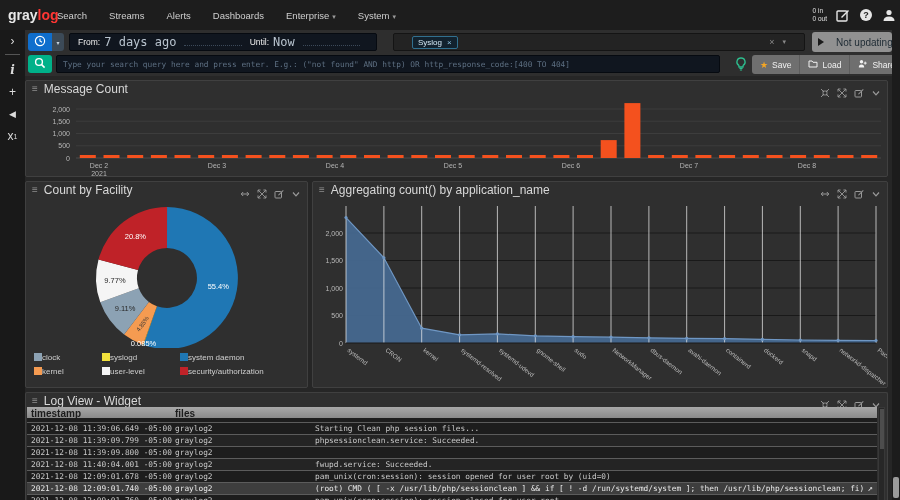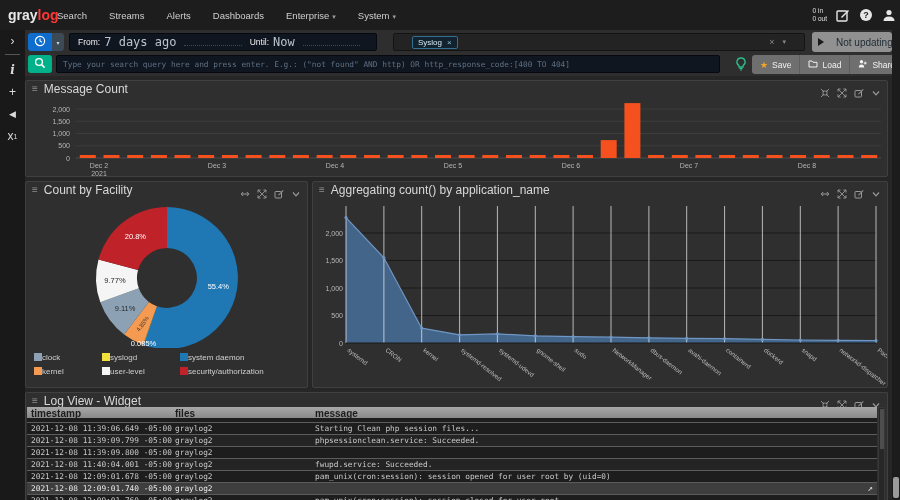--- a/index.html
+++ b/index.html
@@ -456,21 +456,20 @@
           </svg></span>
         <span class="wi"><svg viewBox="0 0 10 10">
             <path d="M2 3.5 L5 6.8 L8 3.5" stroke="#9a9a9a" fill="none" stroke-width="1.2"></path>
           </svg></span>
       </span>
   </div>
   <div class="log-table" id="log-table">
       <div class="lt-header">
         <span class="col-ts">timestamp</span>
                     <span class="col-src">files</span>
-                    <span class="col-msg">message</span>
       </div>
       <div class="lt-strip"></div>
       <div class="lt-row">
         <span class="col-ts">2021-12-08 11:39:06.649 -05:00</span>
                      <span class="col-src">graylog2</span>
                      <span class="col-msg">Starting Clean php session files...</span>
       </div>
       <div class="lt-row">
         <span class="col-ts">2021-12-08 11:39:09.799 -05:00</span>
                      <span class="col-src">graylog2</span>
@@ -486,20 +485,21 @@
                      <span class="col-msg">fwupd.service: Succeeded.</span>
       </div>
       <div class="lt-row">
         <span class="col-ts">2021-12-08 12:09:01.678 -05:00</span>
                      <span class="col-src">graylog2</span>
                      <span class="col-msg">pam_unix(cron:session): session opened for user root by (uid=0)</span>
       </div>
       <div class="lt-row hl">
         <span class="col-ts">2021-12-08 12:09:01.740 -05:00</span>
                      <span class="col-src">graylog2</span>
+                     <span class="col-msg">(root) CMD (   [ -x /usr/lib/php/sessionclean ] &amp;&amp; if [ ! -d /run/systemd/system ]; then /usr/lib/php/sessionclean; fi)</span>
         <span class="row-expand">↗</span>
       </div>
       <div class="lt-row">
         <span class="col-ts">2021-12-08 12:09:01.760 -05:00</span>
                      <span class="col-src">graylog2</span>
                      <span class="col-msg">pam_unix(cron:session): session closed for user root</span>
       </div>
     </div>
   <div class="lt-scroll">
       <div class="lt-thumb"></div>

